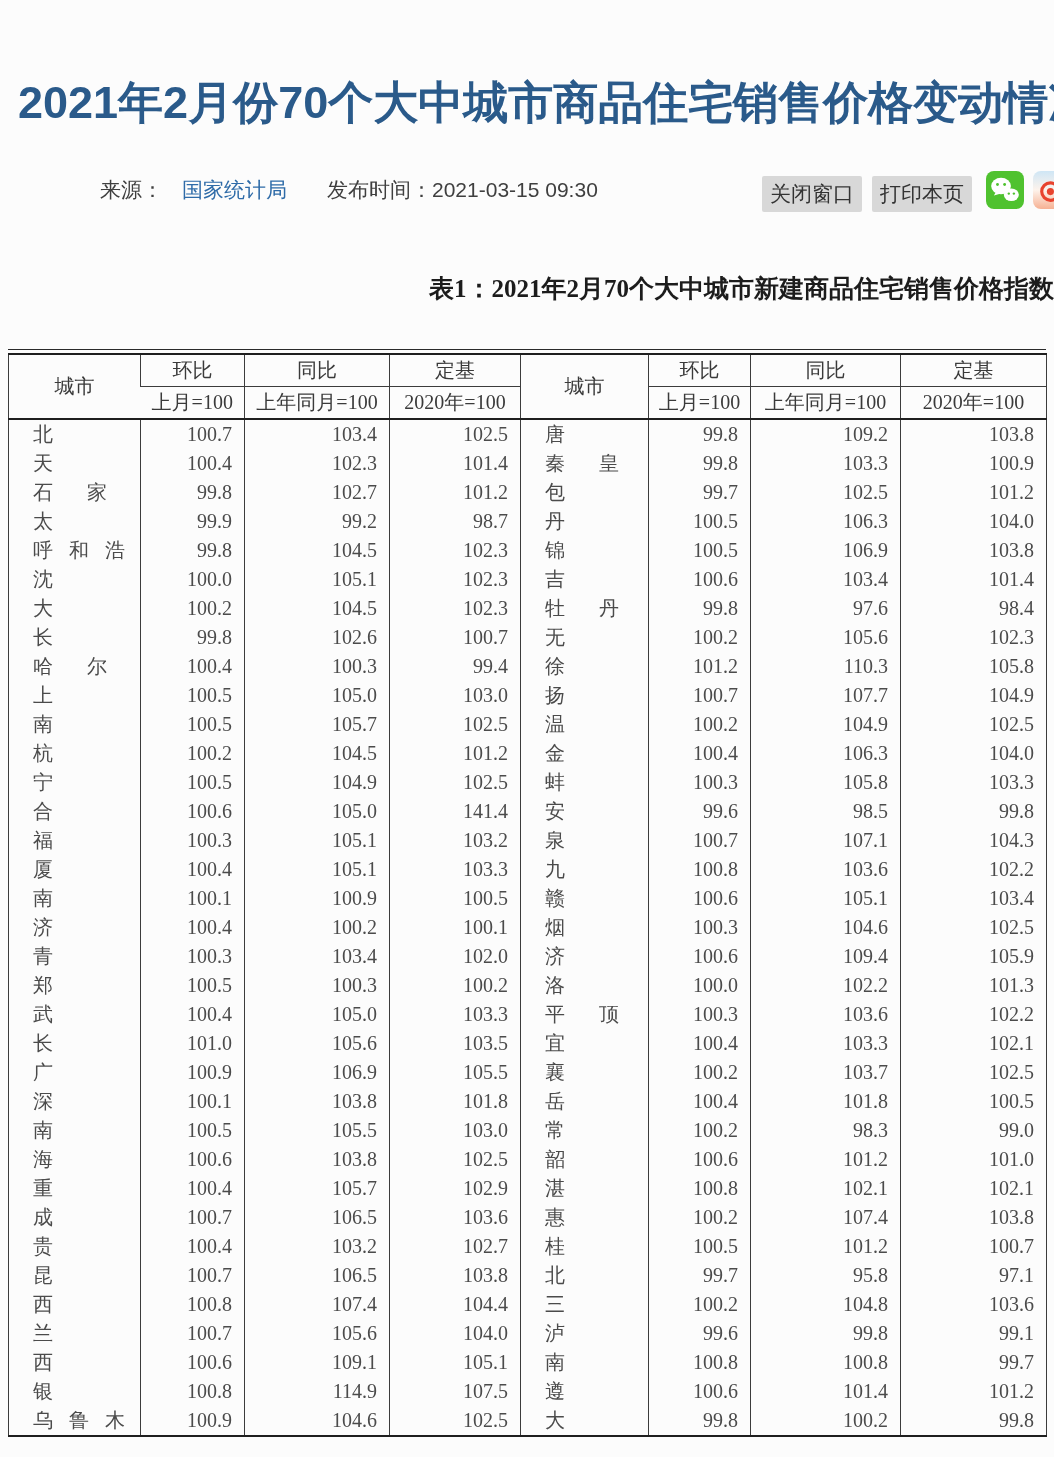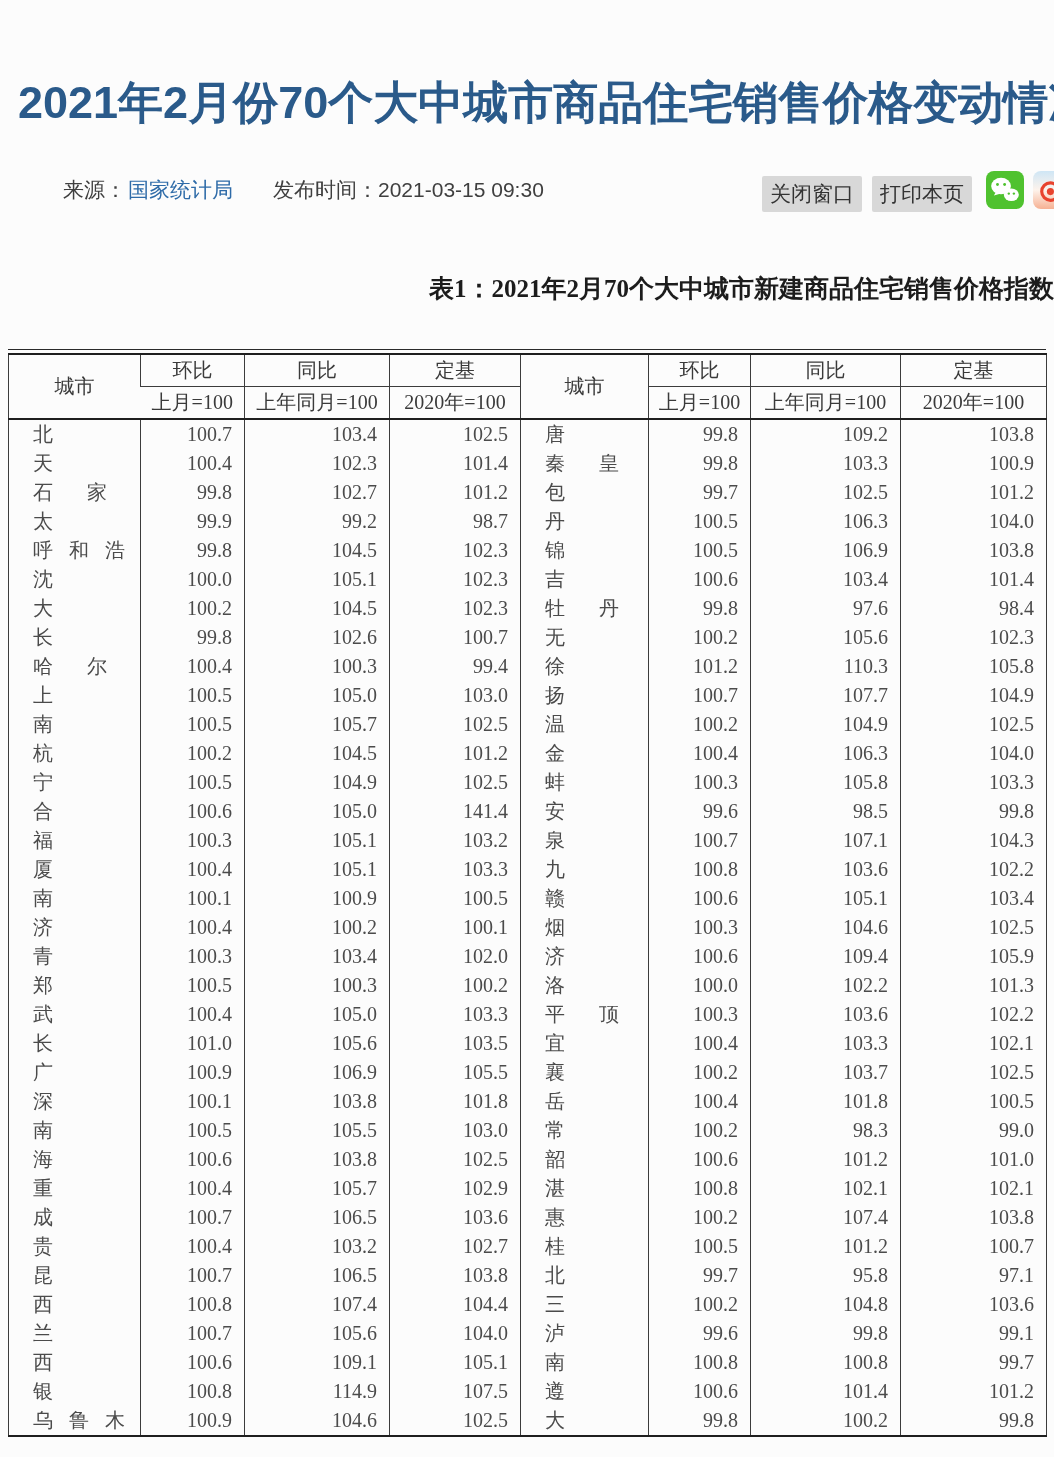--- a/index.html
+++ b/index.html
@@ -15,25 +15,25 @@
     font-size:45px;line-height:1.2;
     font-weight:bold;
     color:#2a5a8a;
     letter-spacing:0px;
     white-space:nowrap;
   }
   .meta{
     margin-top:38px;
     height:44px;
     display:flex;align-items:center;
-    padding-left:63px;
+    padding-left:100px;
     font-size:21px;color:#3f3f3f;
   }
   .meta .lbl{color:#3f3f3f;}
-  .src-link{color:#2e6ba8;margin-left:2px;cursor:pointer;text-decoration:none;}
+  .src-link{color:#2e6ba8;margin-left:19px;cursor:pointer;text-decoration:none;}
   .pub{margin-left:40px;}
   .pub-val{margin-left:0;color:#3f3f3f;}
   .chips{margin-left:auto;display:flex;align-items:center;gap:10px;}
   .chip{
     background:#d8d8d8;color:#333;
     font-size:21px;padding:4px 8px;border-radius:2px;
     cursor:pointer;white-space:nowrap;margin-top:8px;
   }
   .share{display:flex;align-items:center;gap:9px;margin-left:14px;margin-right:-17px;}
   .share svg{display:block;cursor:pointer;}

